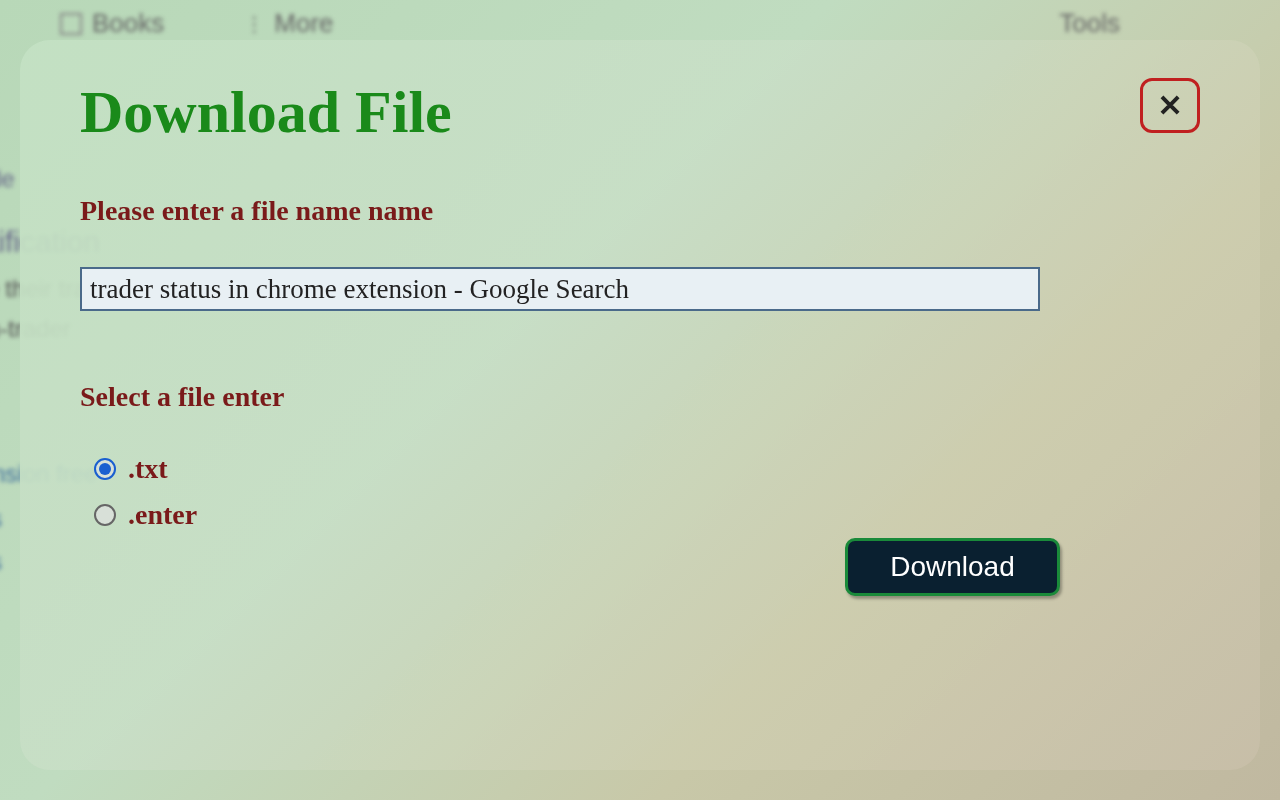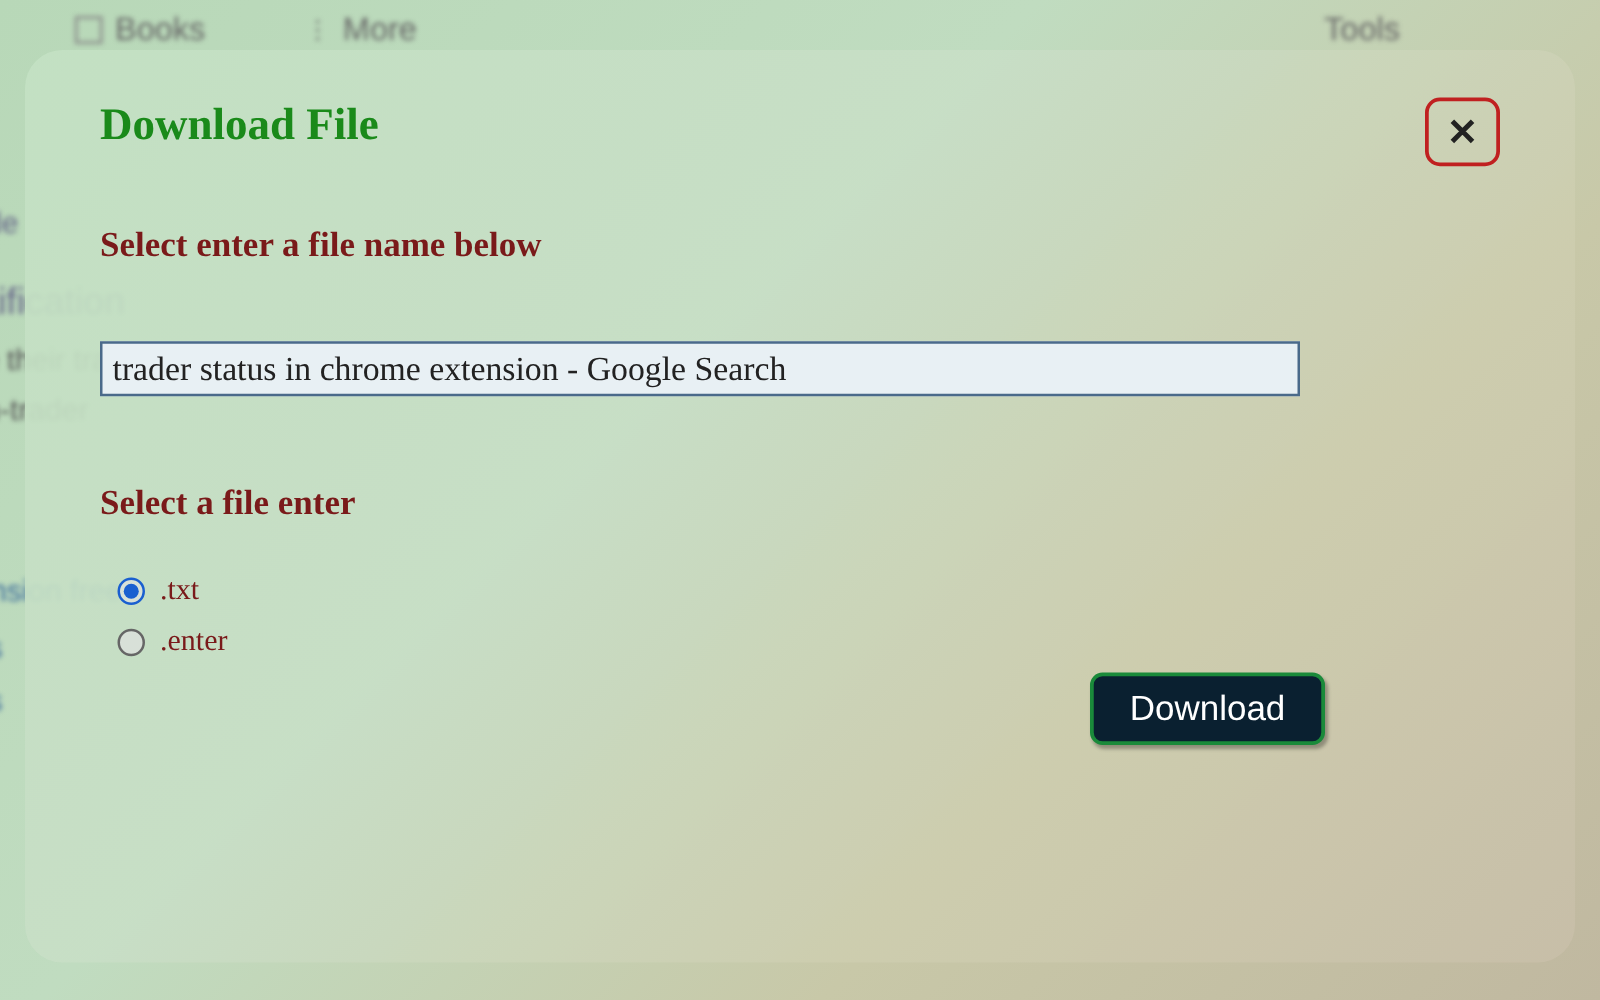--- a/index.html
+++ b/index.html
@@ -54,21 +54,21 @@
       border-radius: 30px;
       padding: 38px 60px;
     }
     .modal-header {
       display: flex;
       justify-content: space-between;
       align-items: flex-start;
     }
     .modal-title {
       font-family: Georgia, 'Times New Roman', serif;
-      font-size: 36px;
+      font-size: 60px;
       font-weight: bold;
       color: #1a8a1a;
     }
     .close-btn {
       width: 60px;
       height: 55px;
       border: 3px solid #c02020;
       border-radius: 12px;
       background: transparent;
       display: flex;
@@ -84,21 +84,21 @@
       font-family: Georgia, 'Times New Roman', serif;
       font-size: 28px;
       font-weight: bold;
       color: #7a1a1a;
       margin-top: 48px;
     }
     .section-label-2 {
       margin-top: 70px;
     }
     .filename-input {
-      margin-top: 60px;
+      margin-top: 40px;
       width: 960px;
       height: 44px;
       border: 2px solid #4a6a8a;
       background: #e8f0f4;
       font-family: Georgia, 'Times New Roman', serif;
       font-size: 27px;
       padding: 4px 8px;
       color: #222;
     }
     .radio-group {
@@ -128,30 +128,30 @@
     }
     .radio.checked::after {
       content: '';
       width: 12px;
       height: 12px;
       background: #1a5fd0;
       border-radius: 50%;
     }
     .radio-label {
       font-family: Georgia, 'Times New Roman', serif;
-      font-size: 24px;
-      font-weight: normal;
+      font-size: 28px;
+      font-weight: bold;
       color: #7a1a1a;
       text-align: right;
     }
     .download-btn {
       position: absolute;
       right: 200px;
       top: 498px;
-      width: 188px;
+      width: 215px;
       height: 58px;
       background: #0a2030;
       border: 3px solid #1a8a3a;
       border-radius: 10px;
       color: #fff;
       font-family: Arial, sans-serif;
       font-size: 28px;
       cursor: pointer;
       box-shadow: 2px 3px 3px rgba(0,0,0,0.3);
     }
@@ -181,21 +181,21 @@
 </div>
 
 <div class="modal">
   <div class="modal-header">
     <h1 class="modal-title">Download File</h1>
     <button class="close-btn">
       <span>✕</span>
     </button>
   </div>
 
-  <div class="section-label">Select enter a file name below</div>
+  <div class="section-label">Please enter a file name name</div>
 
   <input type="text" class="filename-input" value="trader status in chrome extension - Google Search" style="">
 
   <div class="section-label section-label-2">Select a file enter</div>
 
   <div class="radio-group">
     <div class="radio-item">
       <span class="radio checked"></span>
       <span class="radio-label">.txt</span>
     </div>

